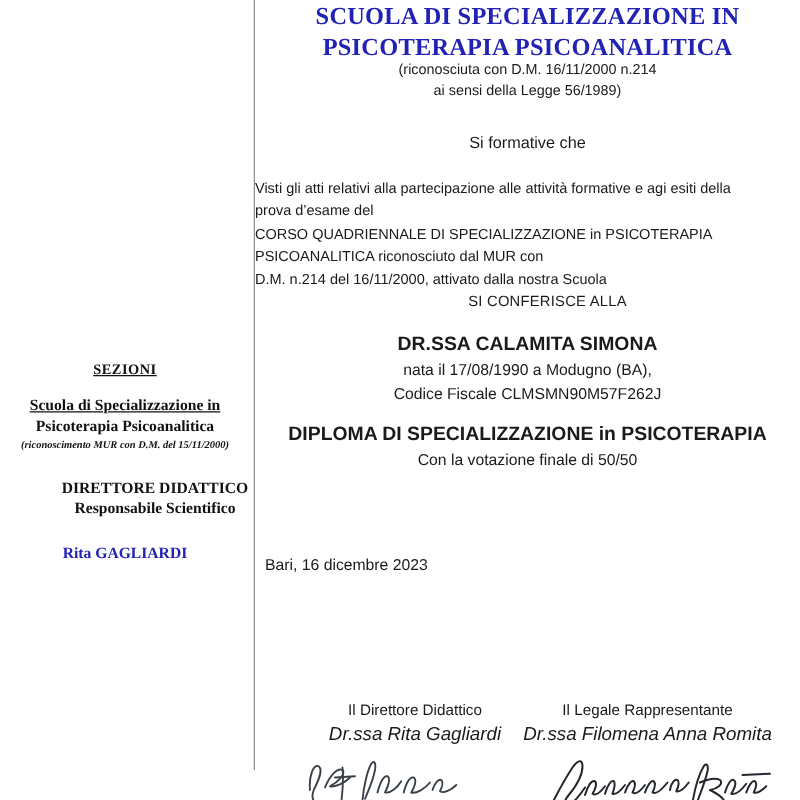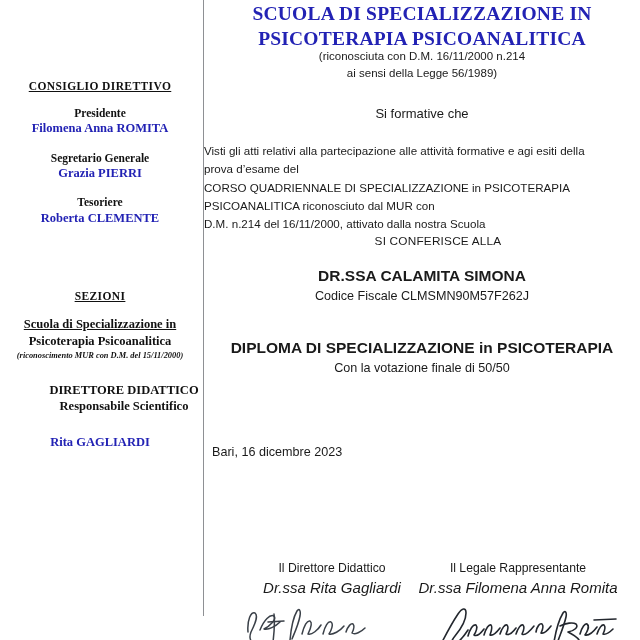--- a/index.html
+++ b/index.html
@@ -246,38 +246,20 @@
 </style>
 </head>
 <body>
 
 <div id="page">
 
   <div id="divider"></div>
 
   <div id="sidebar">
 
-    <div id="blk-consiglio">
-      <span class="sb-heading">CONSIGLIO DIRETTIVO</span>
-
-      <div class="role-group">
-        <span class="sb-role">Presidente</span>
-        <span class="sb-name">Filomena Anna ROMITA</span>
-      </div>
-
-      <div class="role-group">
-        <span class="sb-role">Segretario Generale</span>
-        <span class="sb-name">Grazia PIERRI</span>
-      </div>
-
-      <div class="role-group">
-        <span class="sb-role">Tesoriere</span>
-        <span class="sb-name">Roberta CLEMENTE</span>
-      </div>
-    </div>
 
     <div id="blk-sezioni">
       <span class="sb-heading">SEZIONI</span>
       <div id="sez-title">
         <span class="sb-sub u-line">Scuola di Specializzazione in</span>
         <span class="sb-sub">Psicoterapia Psicoanalitica</span>
         <span class="sb-note" id="sez-note">(riconoscimento MUR con D.M. del 15/11/2000)</span>
       </div>
     </div>
 
@@ -308,20 +290,21 @@
       <span>prova d’esame del</span>
       <span>CORSO QUADRIENNALE DI SPECIALIZZAZIONE in PSICOTERAPIA</span>
       <span>PSICOANALITICA riconosciuto dal MUR con</span>
       <span>D.M. n.214 del 16/11/2000, attivato dalla nostra Scuola</span>
     </div>
 
     <div id="si-conferisce">SI CONFERISCE ALLA</div>
 
     <div id="recipient">
       <span id="recipient-name">DR.SSA CALAMITA SIMONA</span>
+      <span id="recipient-birth">nata il 17/08/1990 a Modugno (BA),</span>
       <span id="recipient-cf">Codice Fiscale CLMSMN90M57F262J</span>
     </div>
 
     <div id="diploma">
       <span id="diploma-title">DIPLOMA DI SPECIALIZZAZIONE in PSICOTERAPIA</span>
       <span id="diploma-grade">Con la votazione finale di 50/50</span>
     </div>
 
     <div id="place-date">Bari, 16 dicembre 2023</div>
 

